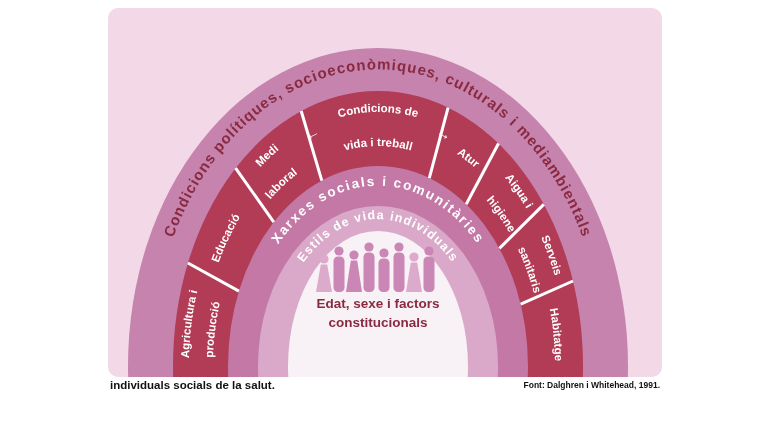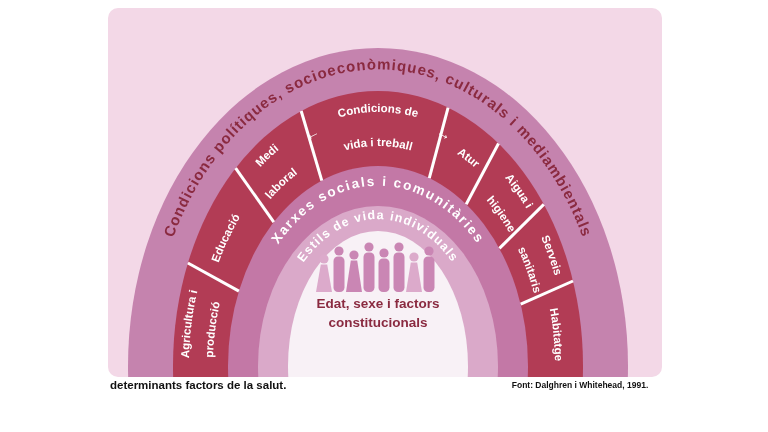--- a/index.html
+++ b/index.html
@@ -23,21 +23,21 @@
   .seg-text     { font-size:11.5px; font-weight:bold; fill:#ffffff; }
   .seg-arrow    { font-size:15px;   font-weight:bold; fill:#ffffff; text-anchor:middle; }
   .center-text  { font-size:13.5px; font-weight:bold; text-anchor:middle; }
   .divider      { stroke-width:3; fill:none; }
   .caption {
     position:absolute; left:110px; top:379px;
     font-size:11.5px; font-weight:bold; color:#111111;
   }
   .source {
     position:absolute; left:500px; top:380px; width:160px;
-    font-size:8.5px; font-weight:bold; color:#111111; text-align:center;
+    font-size:8.5px; font-weight:bold; color:#111111; text-align:right;
   }
 </style>
 </head>
 <body>
 
 <div class="stage">
 
   <div class="panel" id="panel" style="background: rgb(243, 216, 231);">
     <svg width="554" height="369" viewBox="0 0 554 369">
       <defs>
@@ -170,15 +170,15 @@
           <circle cx="321" cy="243" r="4.6"></circle>
           <rect x="315.5" y="248.5" width="11" height="35.5" rx="4.5"></rect>
         </g>
       </g>
 
       <text class="center-text" x="270" y="300" fill="#8a2a40">Edat, sexe i factors</text>
       <text class="center-text" x="270" y="319" fill="#8a2a40">constitucionals</text>
     </svg>
   </div>
 
-  <div class="caption">determinants factors de la salut.</div>
+  <div class="caption">individuals socials de la salut.</div>
   <div class="source">Font: Dalghren i Whitehead, 1991.</div>
 </div>
 
 </body></html>

